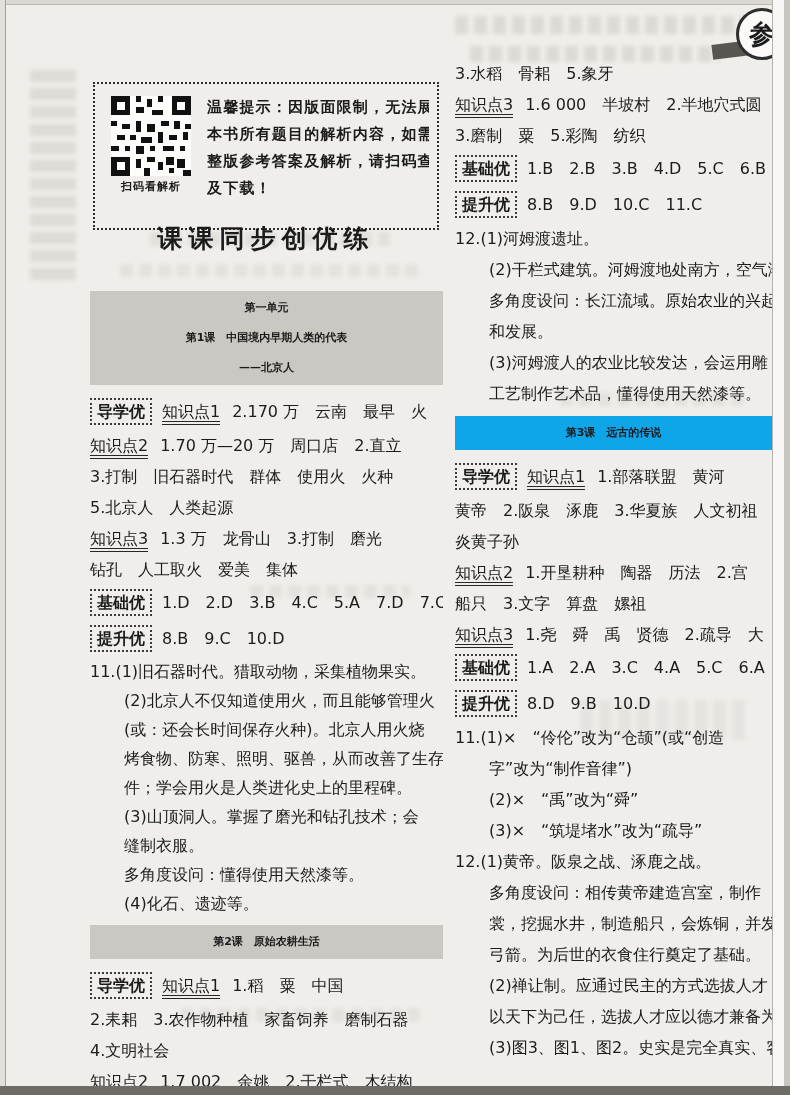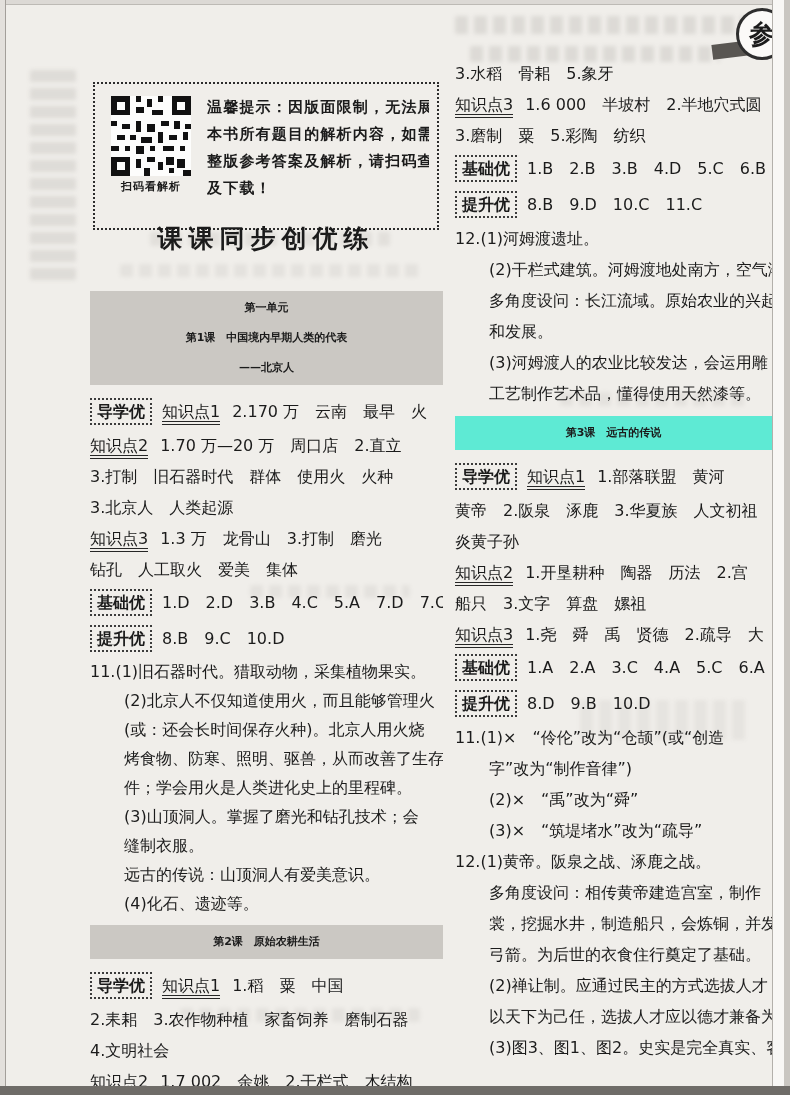--- a/index.html
+++ b/index.html
@@ -122,53 +122,53 @@
 
   <div class="col col-left">
       <div class="hdr" style="background: rgb(203, 200, 195);">
         <div>第一单元</div>
         <div>第1课　中国境内早期人类的代表</div>
         <div>——北京人</div>
       </div>
       <div class="ln lbl-row"><span class="lbl">导学优</span><span class="kp">知识点1</span><span>2.170 万　云南　最早　火</span></div>
       <div class="ln"><span class="kp">知识点2</span><span>1.70 万—20 万　周口店　2.直立</span></div>
       <div class="ln"><span>3.打制　旧石器时代　群体　使用火　火种</span></div>
-      <div class="ln"><span>3.北京人　人类起源</span></div>
+      <div class="ln"><span>5.北京人　人类起源</span></div>
       <div class="ln"><span class="kp">知识点3</span><span>1.3 万　龙骨山　3.打制　磨光</span></div>
       <div class="ln"><span>钻孔　人工取火　爱美　集体</span></div>
       <div class="ln lbl-row"><span class="lbl">基础优</span><span>1.D　2.D　3.B　4.C　5.A　7.D　7.C</span></div>
       <div class="ln lbl-row"><span class="lbl">提升优</span><span>8.B　9.C　10.D</span></div>
       <div class="ln small"><span>11.(1)旧石器时代。猎取动物，采集植物果实。</span></div>
       <div class="ln ind small"><span>(2)北京人不仅知道使用火，而且能够管理火</span></div>
       <div class="ln ind small"><span>(或：还会长时间保存火种)。北京人用火烧</span></div>
       <div class="ln ind small"><span>烤食物、防寒、照明、驱兽，从而改善了生存条</span></div>
       <div class="ln ind small"><span>件；学会用火是人类进化史上的里程碑。</span></div>
       <div class="ln ind small"><span>(3)山顶洞人。掌握了磨光和钻孔技术；会</span></div>
       <div class="ln ind small"><span>缝制衣服。</span></div>
-      <div class="ln ind small"><span>远古的传说：山顶洞人有爱美意识。</span></div>
+      <div class="ln ind small"><span>多角度设问：懂得使用天然漆等。</span></div>
       <div class="ln ind small"><span>(4)化石、遗迹等。</span></div>
       <div class="hdr" style="background: rgb(203, 200, 195);">第2课　原始农耕生活</div>
       <div class="ln lbl-row"><span class="lbl">导学优</span><span class="kp">知识点1</span><span>1.稻　粟　中国</span></div>
       <div class="ln"><span>2.耒耜　3.农作物种植　家畜饲养　磨制石器</span></div>
       <div class="ln"><span>4.文明社会</span></div>
       <div class="ln"><span class="kp">知识点2</span><span>1.7 002　余姚　2.干栏式　木结构</span></div>
     </div>
   <div class="col col-right">
       <div class="ln"><span>3.水稻　骨耜　5.象牙</span></div>
       <div class="ln"><span class="kp">知识点3</span><span>1.6 000　半坡村　2.半地穴式圆</span></div>
       <div class="ln"><span>3.磨制　粟　5.彩陶　纺织</span></div>
       <div class="ln lbl-row"><span class="lbl">基础优</span><span>1.B　2.B　3.B　4.D　5.C　6.B　7</span></div>
       <div class="ln lbl-row"><span class="lbl">提升优</span><span>8.B　9.D　10.C　11.C</span></div>
       <div class="ln"><span>12.(1)河姆渡遗址。</span></div>
       <div class="ln ind"><span>(2)干栏式建筑。河姆渡地处南方，空气潮</span></div>
       <div class="ln ind"><span>多角度设问：长江流域。原始农业的兴起</span></div>
       <div class="ln ind"><span>和发展。</span></div>
       <div class="ln ind"><span>(3)河姆渡人的农业比较发达，会运用雕</span></div>
       <div class="ln ind"><span>工艺制作艺术品，懂得使用天然漆等。</span></div>
-      <div class="hdr" style="background: #5eead4;">第3课　远古的传说</div>
+      <div class="hdr" style="background: #0ea5e9;">第3课　远古的传说</div>
       <div class="ln lbl-row"><span class="lbl">导学优</span><span class="kp">知识点1</span><span>1.部落联盟　黄河</span></div>
       <div class="ln"><span>黄帝　2.阪泉　涿鹿　3.华夏族　人文初祖</span></div>
       <div class="ln"><span>炎黄子孙</span></div>
       <div class="ln"><span class="kp">知识点2</span><span>1.开垦耕种　陶器　历法　2.宫</span></div>
       <div class="ln"><span>船只　3.文字　算盘　嫘祖</span></div>
       <div class="ln"><span class="kp">知识点3</span><span>1.尧　舜　禹　贤德　2.疏导　大</span></div>
       <div class="ln lbl-row"><span class="lbl">基础优</span><span>1.A　2.A　3.C　4.A　5.C　6.A　7</span></div>
       <div class="ln lbl-row"><span class="lbl">提升优</span><span>8.D　9.B　10.D</span></div>
       <div class="ln"><span>11.(1)×　“伶伦”改为“仓颉”(或“创造</span></div>
       <div class="ln ind"><span>字”改为“制作音律”)</span></div>

